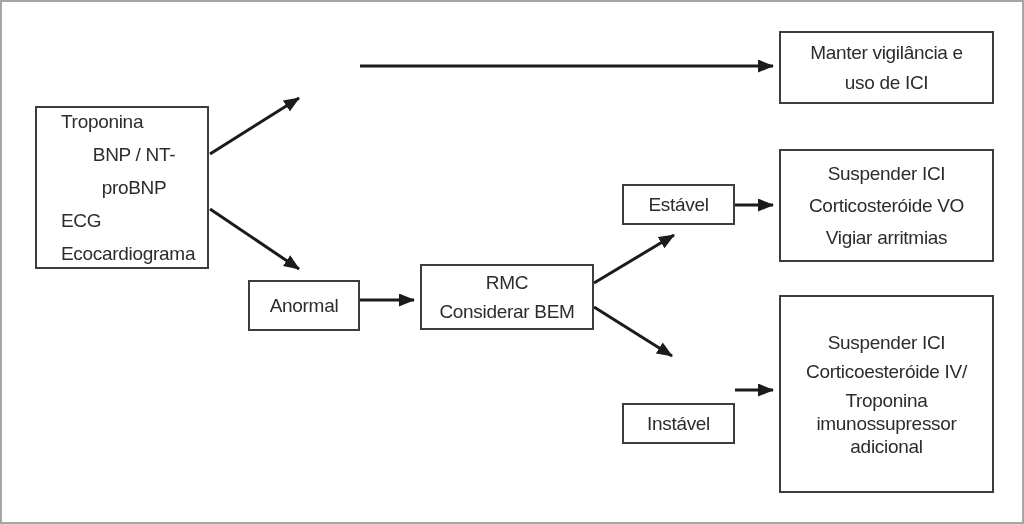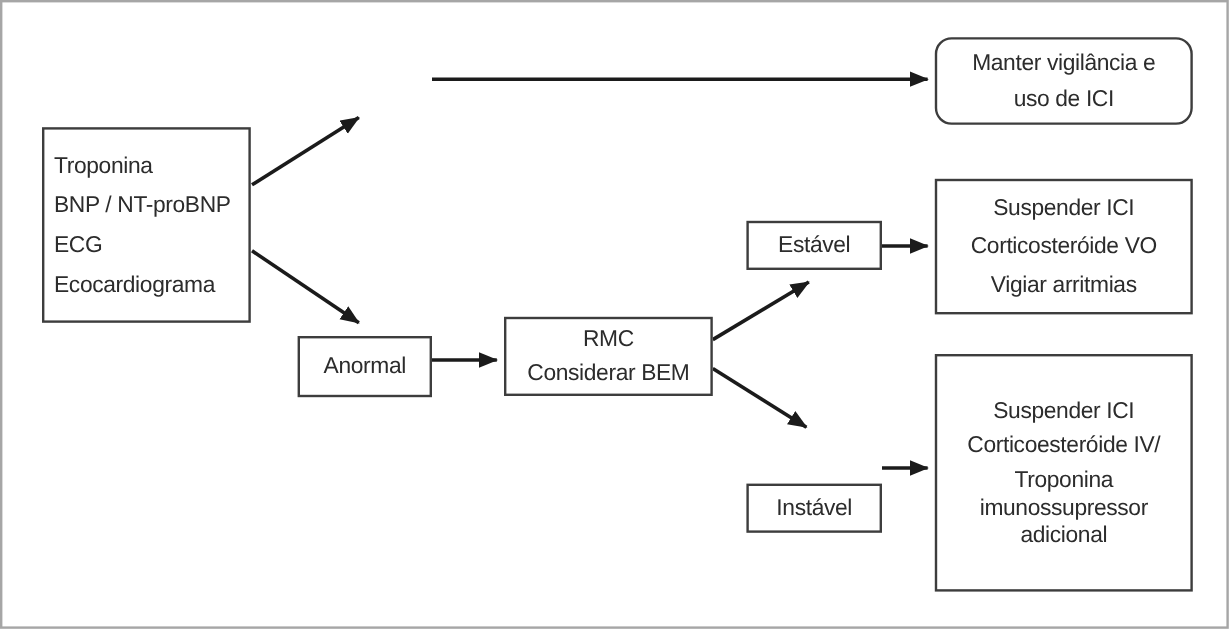--- a/index.html
+++ b/index.html
@@ -32,35 +32,35 @@
     text-align: center;
     color: #2c2c2c;
     font-size: 19px;
     letter-spacing: -0.3px;
   }
   .node span { display: block; }
 
   .node-tests {
     left: 33px; top: 104px; width: 174px; height: 163px;
     align-items: flex-start;
-    text-align: right;
-    padding-left: 8px;
+    text-align: center;
+    padding-left: 24px;
   }
   .node-tests span { line-height: 33px; }
 
   .node-normal   { left: 246px; top: 45px;  width: 112px; height: 41px; }
   .node-anormal  { left: 246px; top: 278px; width: 112px; height: 51px; }
 
   .node-rmc { left: 418px; top: 262px; width: 174px; height: 66px; }
   .node-rmc span { line-height: 29px; }
 
   .node-estavel  { left: 620px; top: 182px; width: 113px; height: 41px; }
   .node-instavel { left: 620px; top: 367px; width: 113px; height: 41px; margin-top: 34px; }
 
-  .node-vigilancia { left: 777px; top: 29px; width: 215px; height: 73px; border-radius: 14px; }
+  .node-vigilancia { left: 777px; top: 29px; width: 215px; height: 73px; }
   .node-vigilancia span { line-height: 30px; }
 
   .node-suspender-vo { left: 777px; top: 147px; width: 215px; height: 113px; }
   .node-suspender-vo span { line-height: 32px; }
 
   .node-suspender-iv { left: 777px; top: 293px; width: 215px; height: 198px; padding: 8px 10px; }
   .node-suspender-iv p { line-height: 23px; margin: 3px 0; }
 </style>
 </head>
 <body>

